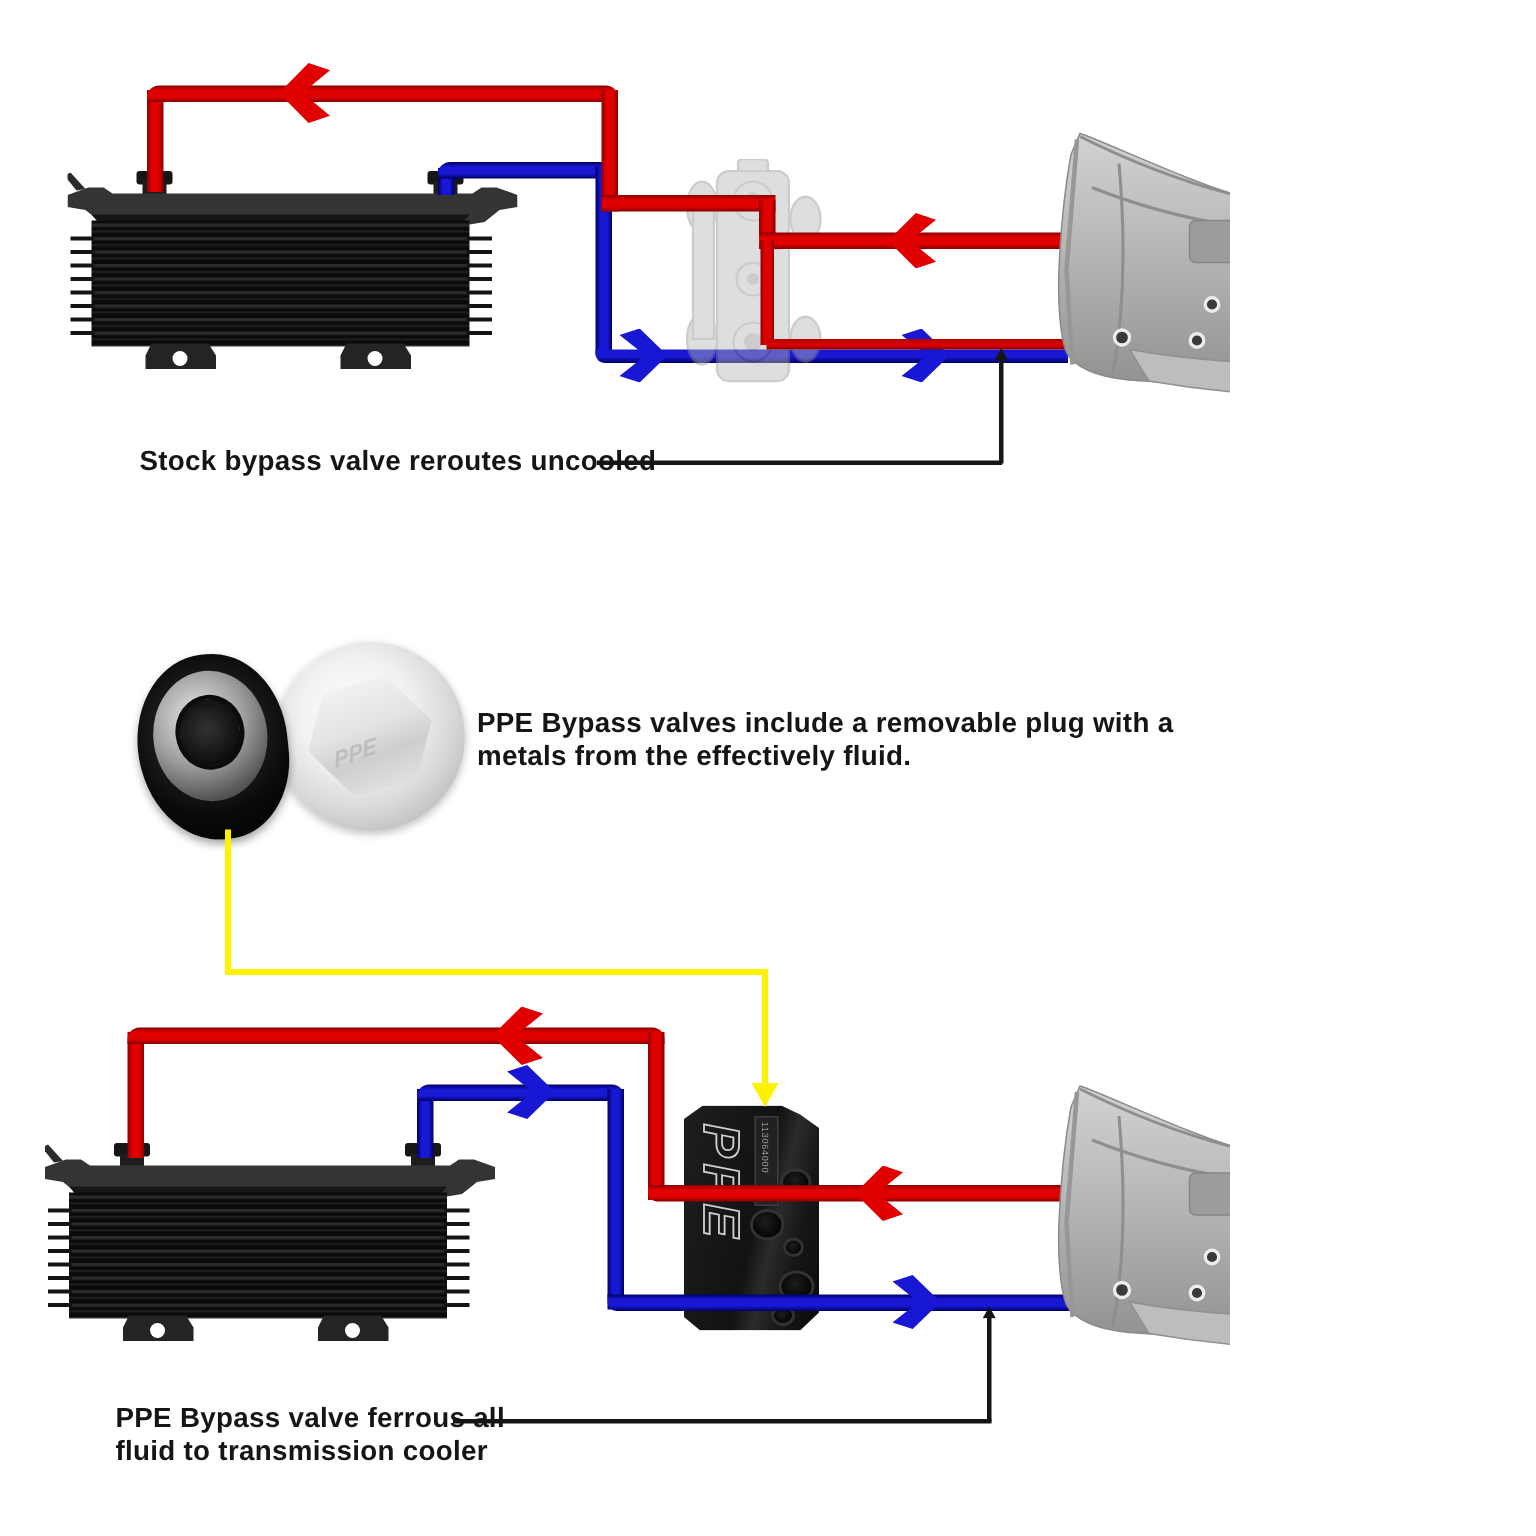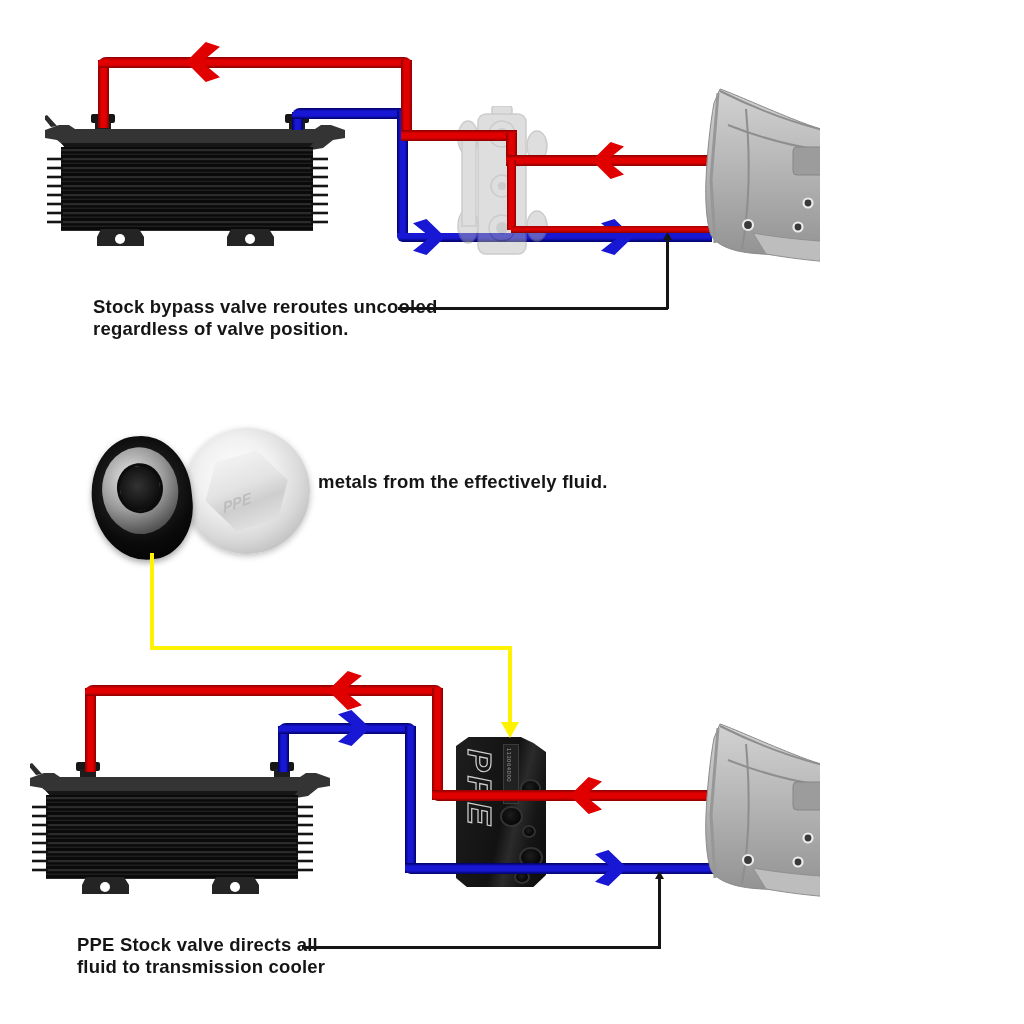--- a/index.html
+++ b/index.html
@@ -189,32 +189,32 @@
   <div class="pipe bv z2" style="left:397px;top:111px;width:11px;height:126px"></div>
   <div class="pipe bs z2" style="left:397px;top:233px;width:315px;height:9px;border-bottom-left-radius:6px"></div>
   <div class="chev right blue z2" style="left:413px;top:219px;width:32px;height:36px"></div>
   <div class="chev right blue z2" style="left:601px;top:219px;width:32px;height:36px"></div>
 
   <div class="ann z6" style="left:398px;top:307px;width:270px;height:3px"></div>
   <div class="ann z6" style="left:666px;top:239px;width:3px;height:70px"></div>
   <div class="ann-arrow z6" style="left:663px;top:232px;width:9px;height:8px"></div>
   <div class="note" style="left:93px;top:296px">
     <span>Stock bypass valve reroutes uncooled</span>
-    <span>regardless of valve position.</span>
   </div>
 
   <div class="plug-chrome">
     <div class="hex"></div>
     <span class="engrave">PPE</span>
   </div>
   <div class="plug-black">
     <div class="ring"></div>
     <div class="magnet"></div>
   </div>
   <div class="note" style="left:318px;top:471px">
+    <span>PPE Bypass valves include a removable plug with a</span>
     <span>metals from the effectively fluid.</span>
   </div>
 
   <div class="yel" style="left:150px;top:553px;width:4px;height:97px"></div>
   <div class="yel" style="left:150px;top:646px;width:362px;height:4px"></div>
   <div class="yel" style="left:508px;top:646px;width:4px;height:76px"></div>
   <div class="yel-arrow" style="left:501px;top:722px;width:18px;height:16px"></div>
 
   <svg class="abs" style="left:30px;top:761px;width:300px;height:140px;z-index:1">
       <use href="#cooler"></use>
@@ -247,17 +247,17 @@
   <div class="pipe bh z2" style="left:278px;top:723px;width:138px;height:11px;border-top-left-radius:8px;border-top-right-radius:8px"></div>
   <div class="pipe bv z2" style="left:405px;top:726px;width:11px;height:147px"></div>
   <div class="pipe bh z2" style="left:405px;top:863px;width:309px;height:11px;border-bottom-left-radius:6px"></div>
   <div class="chev right blue z2" style="left:338px;top:710px;width:32px;height:36px"></div>
   <div class="chev right blue z2" style="left:595px;top:850px;width:32px;height:36px"></div>
 
   <div class="ann z6" style="left:302px;top:946px;width:359px;height:3px"></div>
   <div class="ann z6" style="left:658px;top:878px;width:3px;height:70px"></div>
   <div class="ann-arrow z6" style="left:655px;top:871px;width:9px;height:8px"></div>
   <div class="note" style="left:77px;top:934px">
-    <span>PPE Stock valve directs all</span>
+    <span>PPE Bypass valve ferrous all</span>
     <span>fluid to transmission cooler</span>
   </div>
 
 </div>
 
 </body></html>

